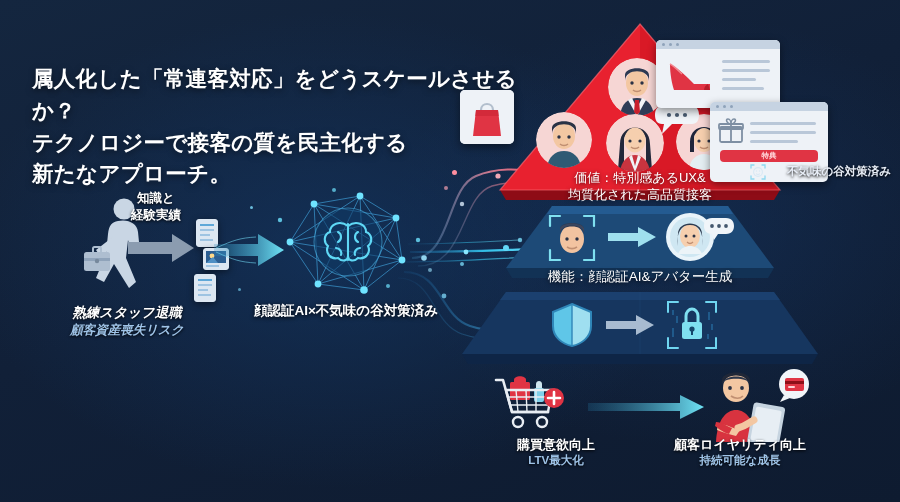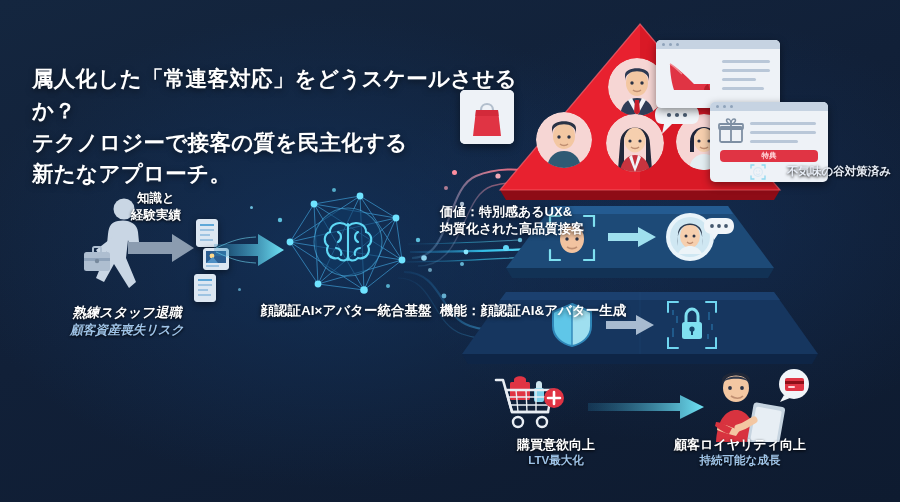--- a/index.html
+++ b/index.html
@@ -43,24 +43,23 @@
   #brain-hub{position:absolute;left:268px;top:182px;width:160px;height:120px;}
   #platform-caption{
     position:absolute;left:236px;top:302px;width:220px;text-align:center;
     color:#ffffff;font-size:13.5px;font-weight:700;text-shadow:0 1px 4px #000;
   }
   
   #connectors{position:absolute;left:0;top:0;width:900px;height:502px;pointer-events:none;}
   
   #pyramid{position:absolute;left:440px;top:10px;width:400px;height:370px;}
   .tier-label{
-    position:absolute;width:100%;text-align:left;color:#ffffff;
-    font-weight:700;text-shadow:0 1px 4px rgba(0,0,0,.75);line-height:1.3;
+    position:absolute;width:100%;text-align:center;color:#ffffff;
+    font-weight:400;text-shadow:0 1px 4px rgba(0,0,0,.75);line-height:1.3;
     white-space:pre-line;
-    margin-top:34px;
   }
   #tier-top-label{left:0;top:160px;font-size:13px;}
   #tier-mid-label{left:0;top:258px;font-size:13.5px;}
   #tier-base-label{left:0;top:343px;font-size:13.5px;}
   
   #uncanny-badge{
     position:absolute;left:750px;top:164px;display:flex;align-items:flex-start;gap:21px;
   }
   #uncanny-badge .txt{color:#e8eef7;font-size:11.5px;font-weight:700;text-shadow:0 1px 3px #000;white-space:nowrap;}
   
@@ -219,21 +218,21 @@
         <circle cx="128" cy="36" r="3.4"></circle>
       <circle cx="134" cy="78" r="3.4"></circle>
         <circle cx="96" cy="108" r="3.8"></circle>
       <circle cx="50" cy="102" r="3.4"></circle>
       <circle cx="12" cy="38" r="2.2" opacity="0.8"></circle>
       <circle cx="150" cy="58" r="2.2" opacity="0.8"></circle>
       <circle cx="66" cy="8" r="2" opacity="0.7"></circle>
       <circle cx="120" cy="104" r="2" opacity="0.7"></circle>
     </g>
   </svg>
-  <div id="platform-caption">顔認証AI×アバター統合基盤</div>
+  <div id="platform-caption">顔認証AI×不気味の谷対策済み</div>
 
   <div id="pyramid">
 
     <svg style="position:absolute;left:0;top:282px;width:400px;height:84px;" viewBox="0 0 400 84">
       <path d="M66,0 L334,0 L378,62 L22,62 Z" fill="#16365f"></path>
       <path d="M22,62 L378,62 L372,72 L28,72 Z" fill="#0e2546"></path>
       <path d="M66,0 L334,0 L340,8 L60,8 Z" fill="#1d4473" opacity="0.8"></path>
       <path d="M200,0 L200,62" stroke="#2a5a8f" stroke-width="0.6" opacity="0.3"></path>
     </svg>
 

